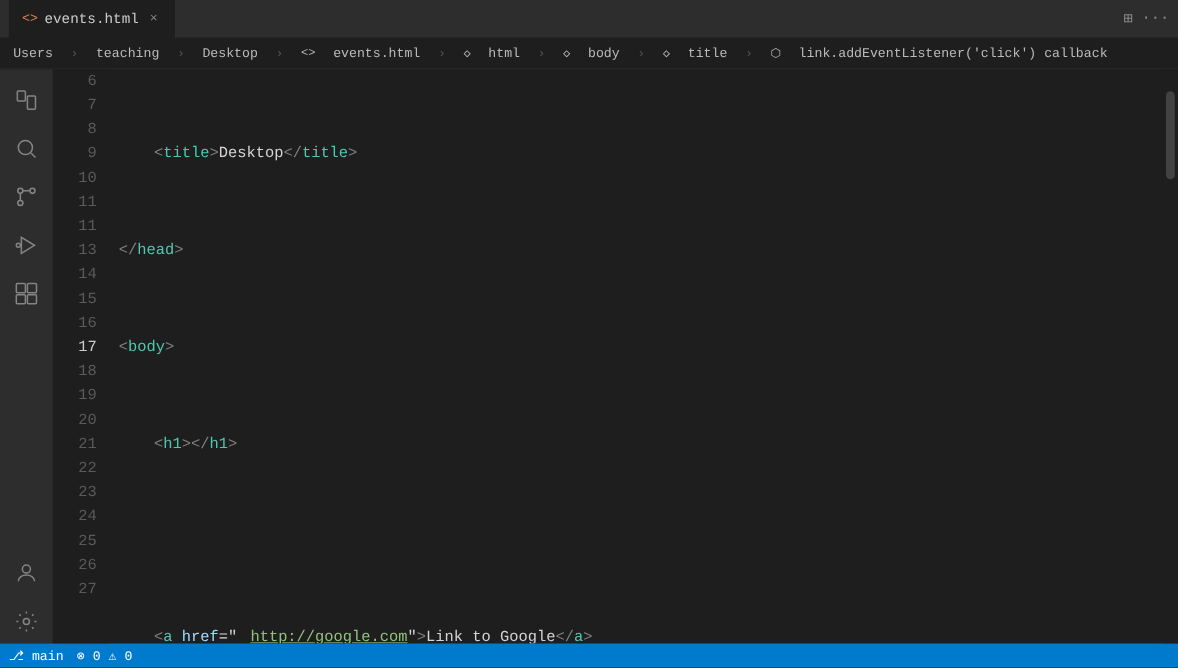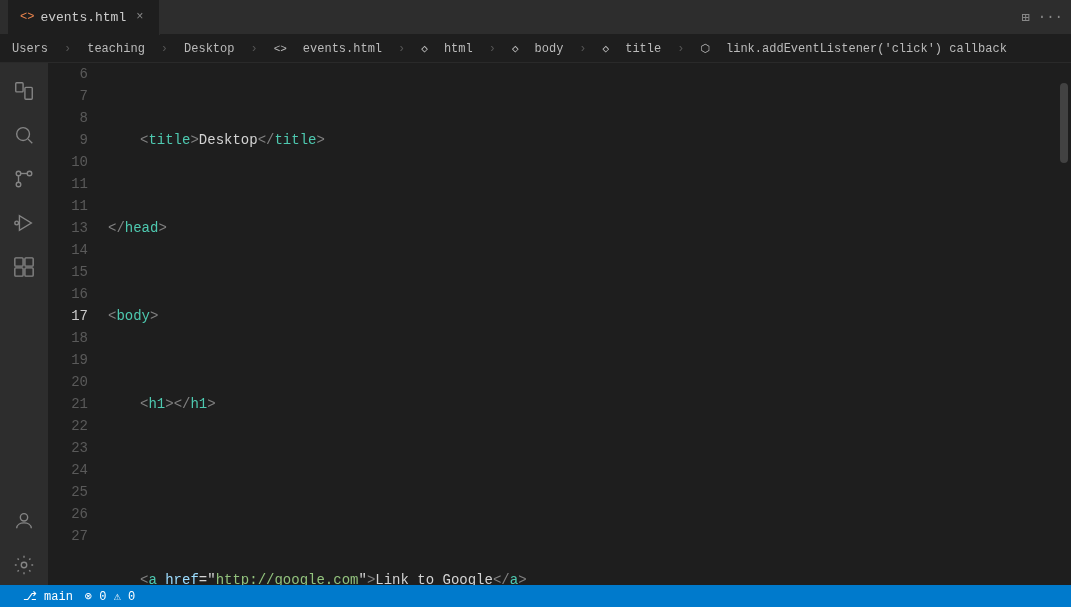--- a/index.html
+++ b/index.html
@@ -148,21 +148,21 @@
       padding-left: 8px;
       overflow: hidden;
       white-space: pre;
     }
     .code-line {
       height: 22px;
       display: flex;
       align-items: center;
       position: relative;
     }
-    .c-url { color: #92c27d; text-decoration: underline; }
+    .c-url { color: #92c27d; text-decoration: underline; margin-left: 12px; }
     .c-white { color: #d4d4d4; }
     .c-light-blue { color: #9cdcfe; }
     .c-html-tag { color: #4ec9b0; }
     .c-lt { color: #808080; }
 
     
     .scrollbar-track {
       width: 14px;
       background: #1e1e1e;
       position: absolute;
@@ -179,21 +179,21 @@
       top: 20px;
       height: 80px;
     }
 
     
     .status-bar {
       height: 22px;
       background: #007acc;
       display: flex;
       align-items: center;
-      padding: 0 23px;
+      padding: 0 8px;
       font-size: 12px;
       color: white;
       flex-shrink: 0;
     }
 
     svg.icon {
       width: 22px;
       height: 22px;
       fill: none;
       stroke: currentColor;

